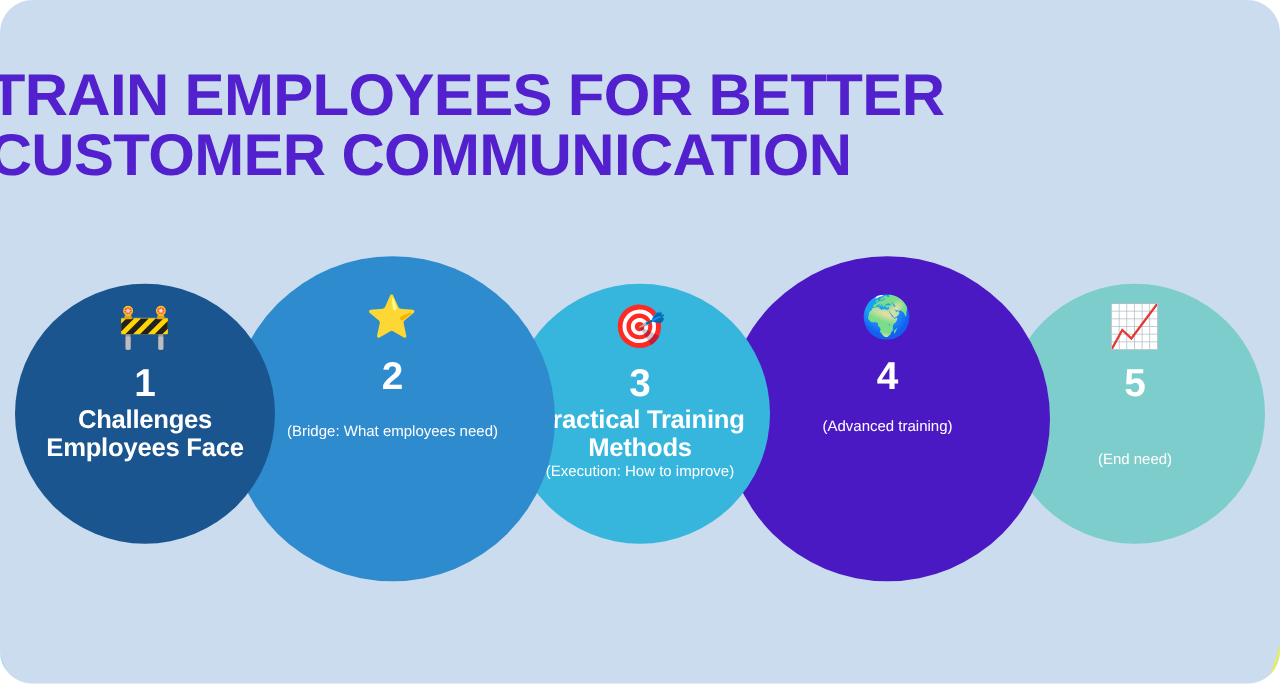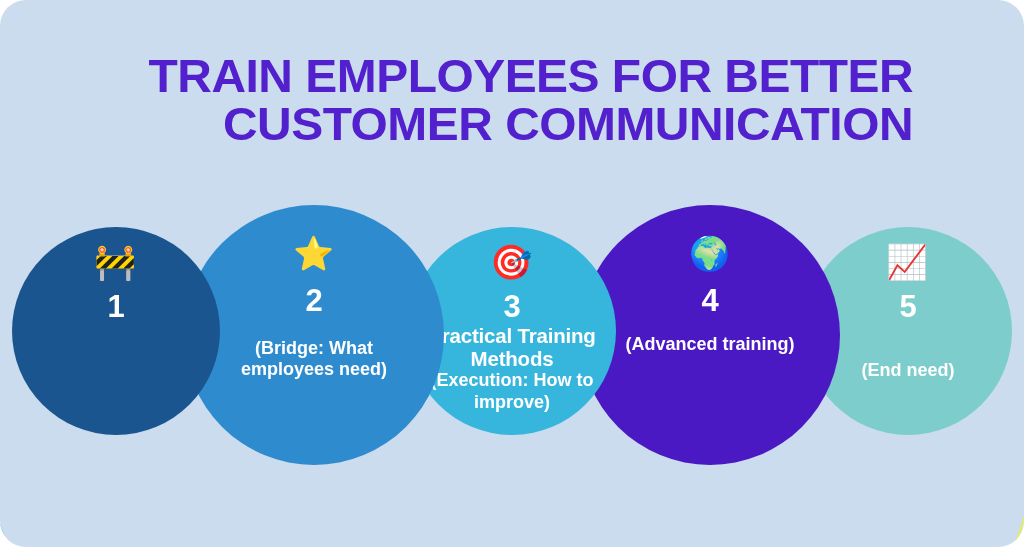--- a/index.html
+++ b/index.html
@@ -22,21 +22,21 @@
     border-radius: 26px;
     overflow: hidden;
   }
 
   
   #title-block {
     position: absolute;
     top: 52px;
     left: 0;
     width: 904px;
-    text-align: right;
+    text-align: left;
     line-height: 1.02;
   }
   .title-line {
     display: block;
     color: #5220cc;
     font-family: "Liberation Sans", sans-serif;
     font-weight: bold;
     font-size: 47px;
     letter-spacing: -0.5px;
     text-transform: uppercase;
@@ -105,22 +105,22 @@
     font-size: 20.5px;
     font-weight: bold;
     line-height: 1.12;
     margin-top: 1px;
     max-width: 195px;
     letter-spacing: -0.2px;
   }
   .step.large .step-label { max-width: 215px; }
 
   .step-note {
-    font-size: 18px;
-    font-weight: bold;
+    font-size: 12px;
+    font-weight: normal;
     line-height: 1.2;
     max-width: 180px;
   }
   .step.s1 .step-note { margin-top: 18px; }
   .step.s2 .step-note { margin-top: 20px; }
   .step.s3 .step-note { }
   .step.s4 .step-note { margin-top: 16px; }
   .step.s5 .step-note { margin-top: 36px; }
 
   
@@ -154,20 +154,21 @@
   <div id="title-block">
     <span class="title-line">TRAIN EMPLOYEES FOR BETTER</span>
     <span class="title-line">CUSTOMER COMMUNICATION</span>
   </div>
 
   <div id="steps">
 
     <div class="step small s1">
       <span class="step-icon">🚧</span>
       <span class="step-number">1</span>
+      <span class="step-label">Challenges Employees Face</span>
     </div>
 
     <div class="step large s2">
       <span class="step-icon">⭐</span>
       <span class="step-number">2</span>
       <span class="step-note">(Bridge: What employees need)</span>
     </div>
 
     <div class="step small s3">
       <span class="step-icon">🎯</span>

